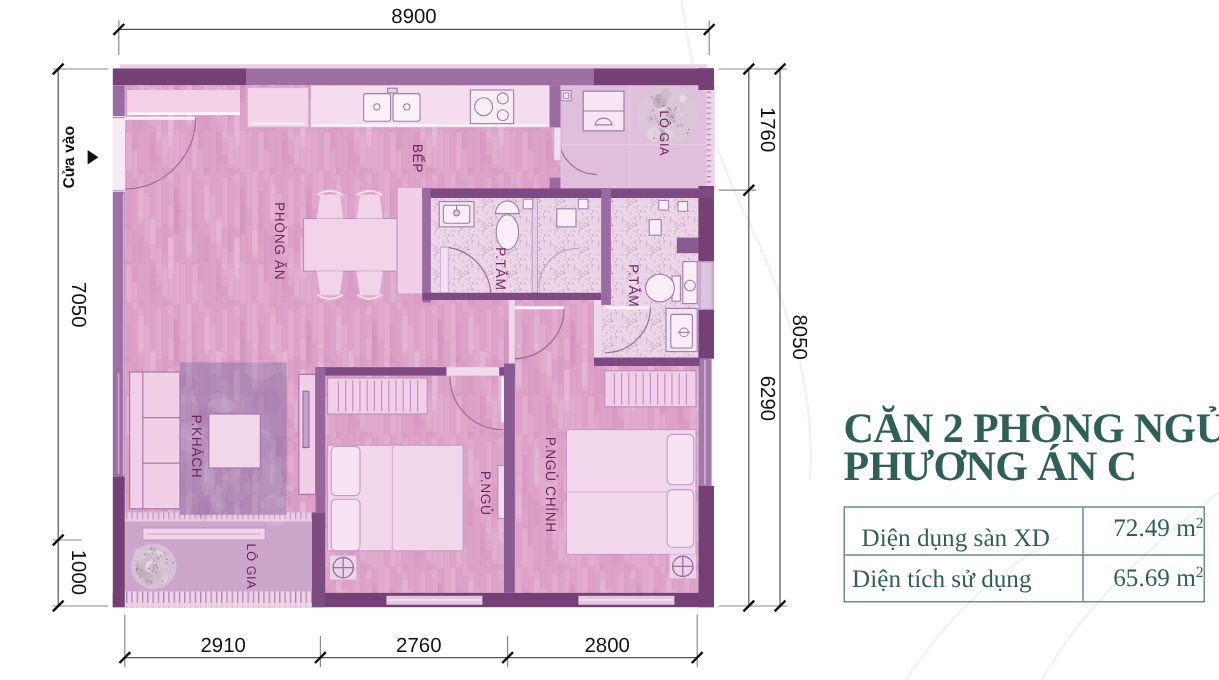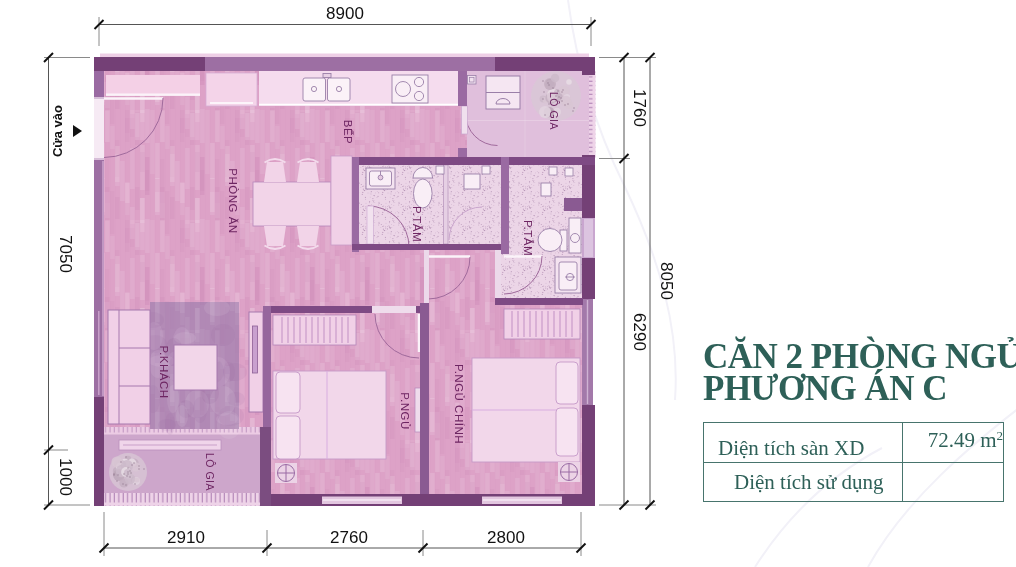--- a/index.html
+++ b/index.html
@@ -5,21 +5,21 @@
 body{width:1016px;height:567px;overflow:hidden;font-family:"Liberation Sans",sans-serif;}
 .wrap{position:relative;width:1016px;height:567px;padding-left:20px;}
 .title{position:absolute;left:703px;top:341px;color:#2e6058;font-family:"Liberation Serif",serif;
  font-size:35px;line-height:32px;font-weight:bold;letter-spacing:-0.5px;white-space:nowrap;}
 .tbl{position:absolute;left:703px;top:422px;width:299px;height:78px;border:1px solid #47746d;
  color:#2e6058;font-family:"Liberation Serif",serif;font-size:21px;}
 .row{position:absolute;left:0;width:100%;height:39px;}
 .r1{top:0;border-bottom:1px solid #47746d;}
 .r2{top:40px;}
 .lab{position:absolute;left:14px;bottom:1px;}
-.lab2{position:absolute;left:30px;top:7px;}
+.lab2{position:absolute;left:6px;top:7px;}
 .val{position:absolute;left:199px;width:100px;text-align:right;top:6px;}
 .v1{top:5px;}
 .colline{position:absolute;left:198px;top:0;width:1px;height:78px;background:#47746d;}
 sup{font-size:13px;vertical-align:7px;line-height:0;}
 </style></head><body>
 <div class="wrap">
 <svg width="1016" height="567" viewBox="0 0 1016 567" xmlns="http://www.w3.org/2000/svg">
 <defs>
 <pattern id="plank" patternUnits="userSpaceOnUse" width="55" height="110">
 <rect x="50" y="8" width="4.6" height="15" fill="rgba(160,60,130,0.045)"></rect>
@@ -648,19 +648,20 @@
 <rect x="240" y="427" width="11" height="79" fill="#7b4d80"></rect>
 <rect x="84" y="493" width="156" height="13" fill="#eed3e8"></rect>
 <rect x="84" y="493" width="156" height="13" fill="url(#tickV)"></rect>
 </svg>
 
 <div class="title">CĂN 2 PHÒNG NGỦ<br>PHƯƠNG ÁN C</div>
 
 <div class="tbl">
 <div class="colline"></div>
 <div class="row r1">
-        <span class="lab">Diện tích sàn XD</span>
+        <span class="lab">Diện dụng sàn XD</span>
         <span class="val v1">72.49 m<sup>2</sup></span>
       </div>
 <div class="row r2">
         <span class="lab2">Diện tích sử dụng</span>
+        <span class="val">65.69 m<sup>2</sup></span>
       </div>
 </div>
 </div>
 </body></html>

